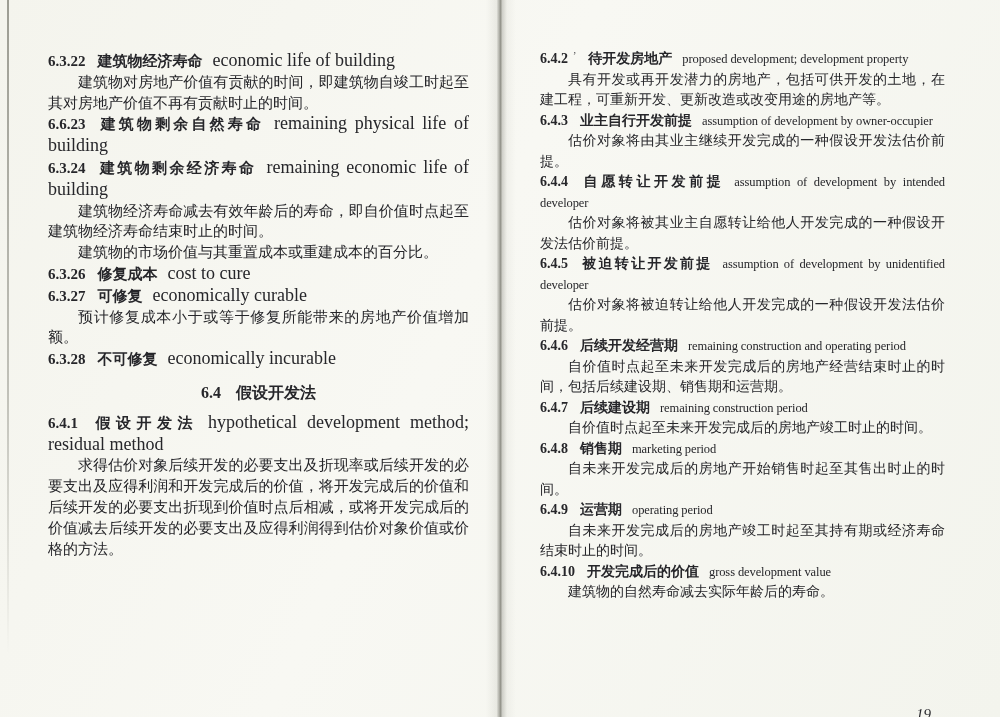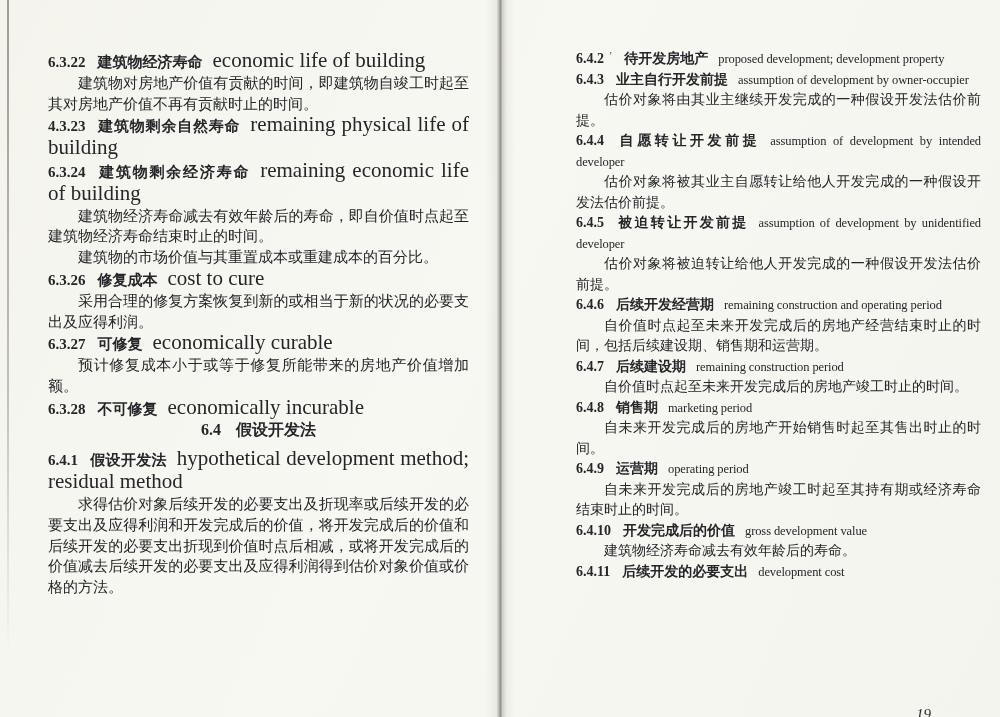--- a/index.html
+++ b/index.html
@@ -19,83 +19,82 @@
     background:linear-gradient(to right,
       rgba(110,110,95,0) 0%,
       rgba(110,110,95,.10) 35%,
       rgba(62,62,50,.55) 49%,
       rgba(62,62,50,.22) 54%,
       rgba(110,110,95,.06) 70%,
       rgba(110,110,95,0) 100%);
   }
   .page{position:absolute;}
   .page.left{left:48px;top:50px;width:421px;font-size:15px;line-height:20.8px;}
-  .page.right{left:576px;top:46px;width:405px;font-size:14px;line-height:20.5px;}
+  .page.right{left:540px;top:46px;width:405px;font-size:14px;line-height:20.5px;}
   .page p{margin:0;padding:0;}
   .entry{text-align:justify;}
   .entry .num{font-weight:bold;white-space:nowrap;}
   .entry .term{font-weight:bold;margin-left:12px;}
   .entry .mark{font-size:10px;vertical-align:4px;margin-left:5px;color:#3a3a3e;}
   .entry .en{margin-left:10px;hyphens:manual;-webkit-hyphens:manual;}
-  .page.left .en{font-size:21px;}
+  .page.left .en{font-size:18px;}
   .page.right .en{font-size:12.5px;letter-spacing:-0.1px;}
   .def{text-align:justify;text-indent:2em;}
   .sec-heading{
     font-size:16px;font-weight:bold;text-align:center;
-    margin:0 0 8px 0;line-height:20.8px;
+    margin:13px 0 8px 0;line-height:20.8px;
   }
   .sec-heading .h-num{margin-right:15px;}
   .pagenum{position:absolute;font-style:italic;font-size:15px;color:#2b2b2f;margin-top:38px;}
   .pn-left{left:60px;top:684px;}
   .pn-right{left:916px;top:668px;}
 </style>
 </head>
 <body>
 
 <div class="spread">
   <div class="edge-left"></div>
   <div class="spine"></div>
 
   <section class="page left">
     <div>
         <p class="entry"><span class="num">6.3.22</span><span class="term">建筑物经济寿命</span><span class="en">economic life of building</span></p>
         <p class="def">建筑物对房地产价值有贡献的时间，即建筑物自竣工时起至其对房地产价值不再有贡献时止的时间。</p>
-        <p class="entry"><span class="num">4.3.23</span><span class="term">建筑物剩余自然寿命</span><span class="en">remaining physical life of build­ing</span></p>
+        <p class="entry"><span class="num">6.6.23</span><span class="term">建筑物剩余自然寿命</span><span class="en">remaining physical life of build­ing</span></p>
         <p class="entry"><span class="num">6.3.24</span><span class="term">建筑物剩余经济寿命</span><span class="en">remaining economic life of build­ing</span></p>
         <p class="def">建筑物经济寿命减去有效年龄后的寿命，即自价值时点起至建筑物经济寿命结束时止的时间。</p>
         <p class="def">建筑物的市场价值与其重置成本或重建成本的百分比。</p>
         <p class="entry"><span class="num">6.3.26</span><span class="term">修复成本</span><span class="en">cost to cure</span></p>
-        <p class="def">采用合理的修复方案恢复到新的或相当于新的状况的必要支出及应得利润。</p>
         <p class="entry"><span class="num">6.3.27</span><span class="term">可修复</span><span class="en">economically curable</span></p>
         <p class="def">预计修复成本小于或等于修复所能带来的房地产价值增加额。</p>
         <p class="entry"><span class="num">6.3.28</span><span class="term">不可修复</span><span class="en">economically incurable</span></p>
         <h3 class="sec-heading"><span class="h-num">6.4</span><span>假设开发法</span></h3>
         <p class="entry"><span class="num">6.4.1</span><span class="term">假设开发法</span><span class="en">hypothetical development method; residu­al method</span></p>
         <p class="def">求得估价对象后续开发的必要支出及折现率或后续开发的必要支出及应得利润和开发完成后的价值，将开发完成后的价值和后续开发的必要支出折现到价值时点后相减，或将开发完成后的价值减去后续开发的必要支出及应得利润得到估价对象价值或价格的方法。</p>
       </div>
   </section>
 
   <section class="page right">
     <div>
         <p class="entry"><span class="num">6.4.2</span><span class="mark">’</span><span class="term">待开发房地产</span><span class="en">proposed development; development property</span></p>
+        <p class="def">具有开发或再开发潜力的房地产，包括可供开发的土地，在建工程，可重新开发、更新改造或改变用途的房地产等。</p>
         <p class="entry"><span class="num">6.4.3</span><span class="term">业主自行开发前提</span><span class="en">assumption of development by own­er-occupier</span></p>
         <p class="def">估价对象将由其业主继续开发完成的一种假设开发法估价前提。</p>
         <p class="entry"><span class="num">6.4.4</span><span class="term">自愿转让开发前提</span><span class="en">assumption of development by in­tended developer</span></p>
         <p class="def">估价对象将被其业主自愿转让给他人开发完成的一种假设开发法估价前提。</p>
         <p class="entry"><span class="num">6.4.5</span><span class="term">被迫转让开发前提</span><span class="en">assumption of development by uni­dentified developer</span></p>
         <p class="def">估价对象将被迫转让给他人开发完成的一种假设开发法估价前提。</p>
         <p class="entry"><span class="num">6.4.6</span><span class="term">后续开发经营期</span><span class="en">remaining construction and operating period</span></p>
         <p class="def">自价值时点起至未来开发完成后的房地产经营结束时止的时间，包括后续建设期、销售期和运营期。</p>
         <p class="entry"><span class="num">6.4.7</span><span class="term">后续建设期</span><span class="en">remaining construction period</span></p>
         <p class="def">自价值时点起至未来开发完成后的房地产竣工时止的时间。</p>
         <p class="entry"><span class="num">6.4.8</span><span class="term">销售期</span><span class="en">marketing period</span></p>
         <p class="def">自未来开发完成后的房地产开始销售时起至其售出时止的时间。</p>
         <p class="entry"><span class="num">6.4.9</span><span class="term">运营期</span><span class="en">operating period</span></p>
         <p class="def">自未来开发完成后的房地产竣工时起至其持有期或经济寿命结束时止的时间。</p>
         <p class="entry"><span class="num">6.4.10</span><span class="term">开发完成后的价值</span><span class="en">gross development value</span></p>
-        <p class="def">建筑物经济寿命减去有效年龄后的寿命。</p>
-        <p class="entry"><span class="num">6.4.11</span><span class="term">后续开发的必要支出</span><span class="en">development cost</span></p>
+        <p class="def">建筑物的自然寿命减去实际年龄后的寿命。</p>
       </div>
   </section>
 
   <div class="pagenum pn-left">18</div>
   <div class="pagenum pn-right">19</div>
 </div>
 
 </body></html>

